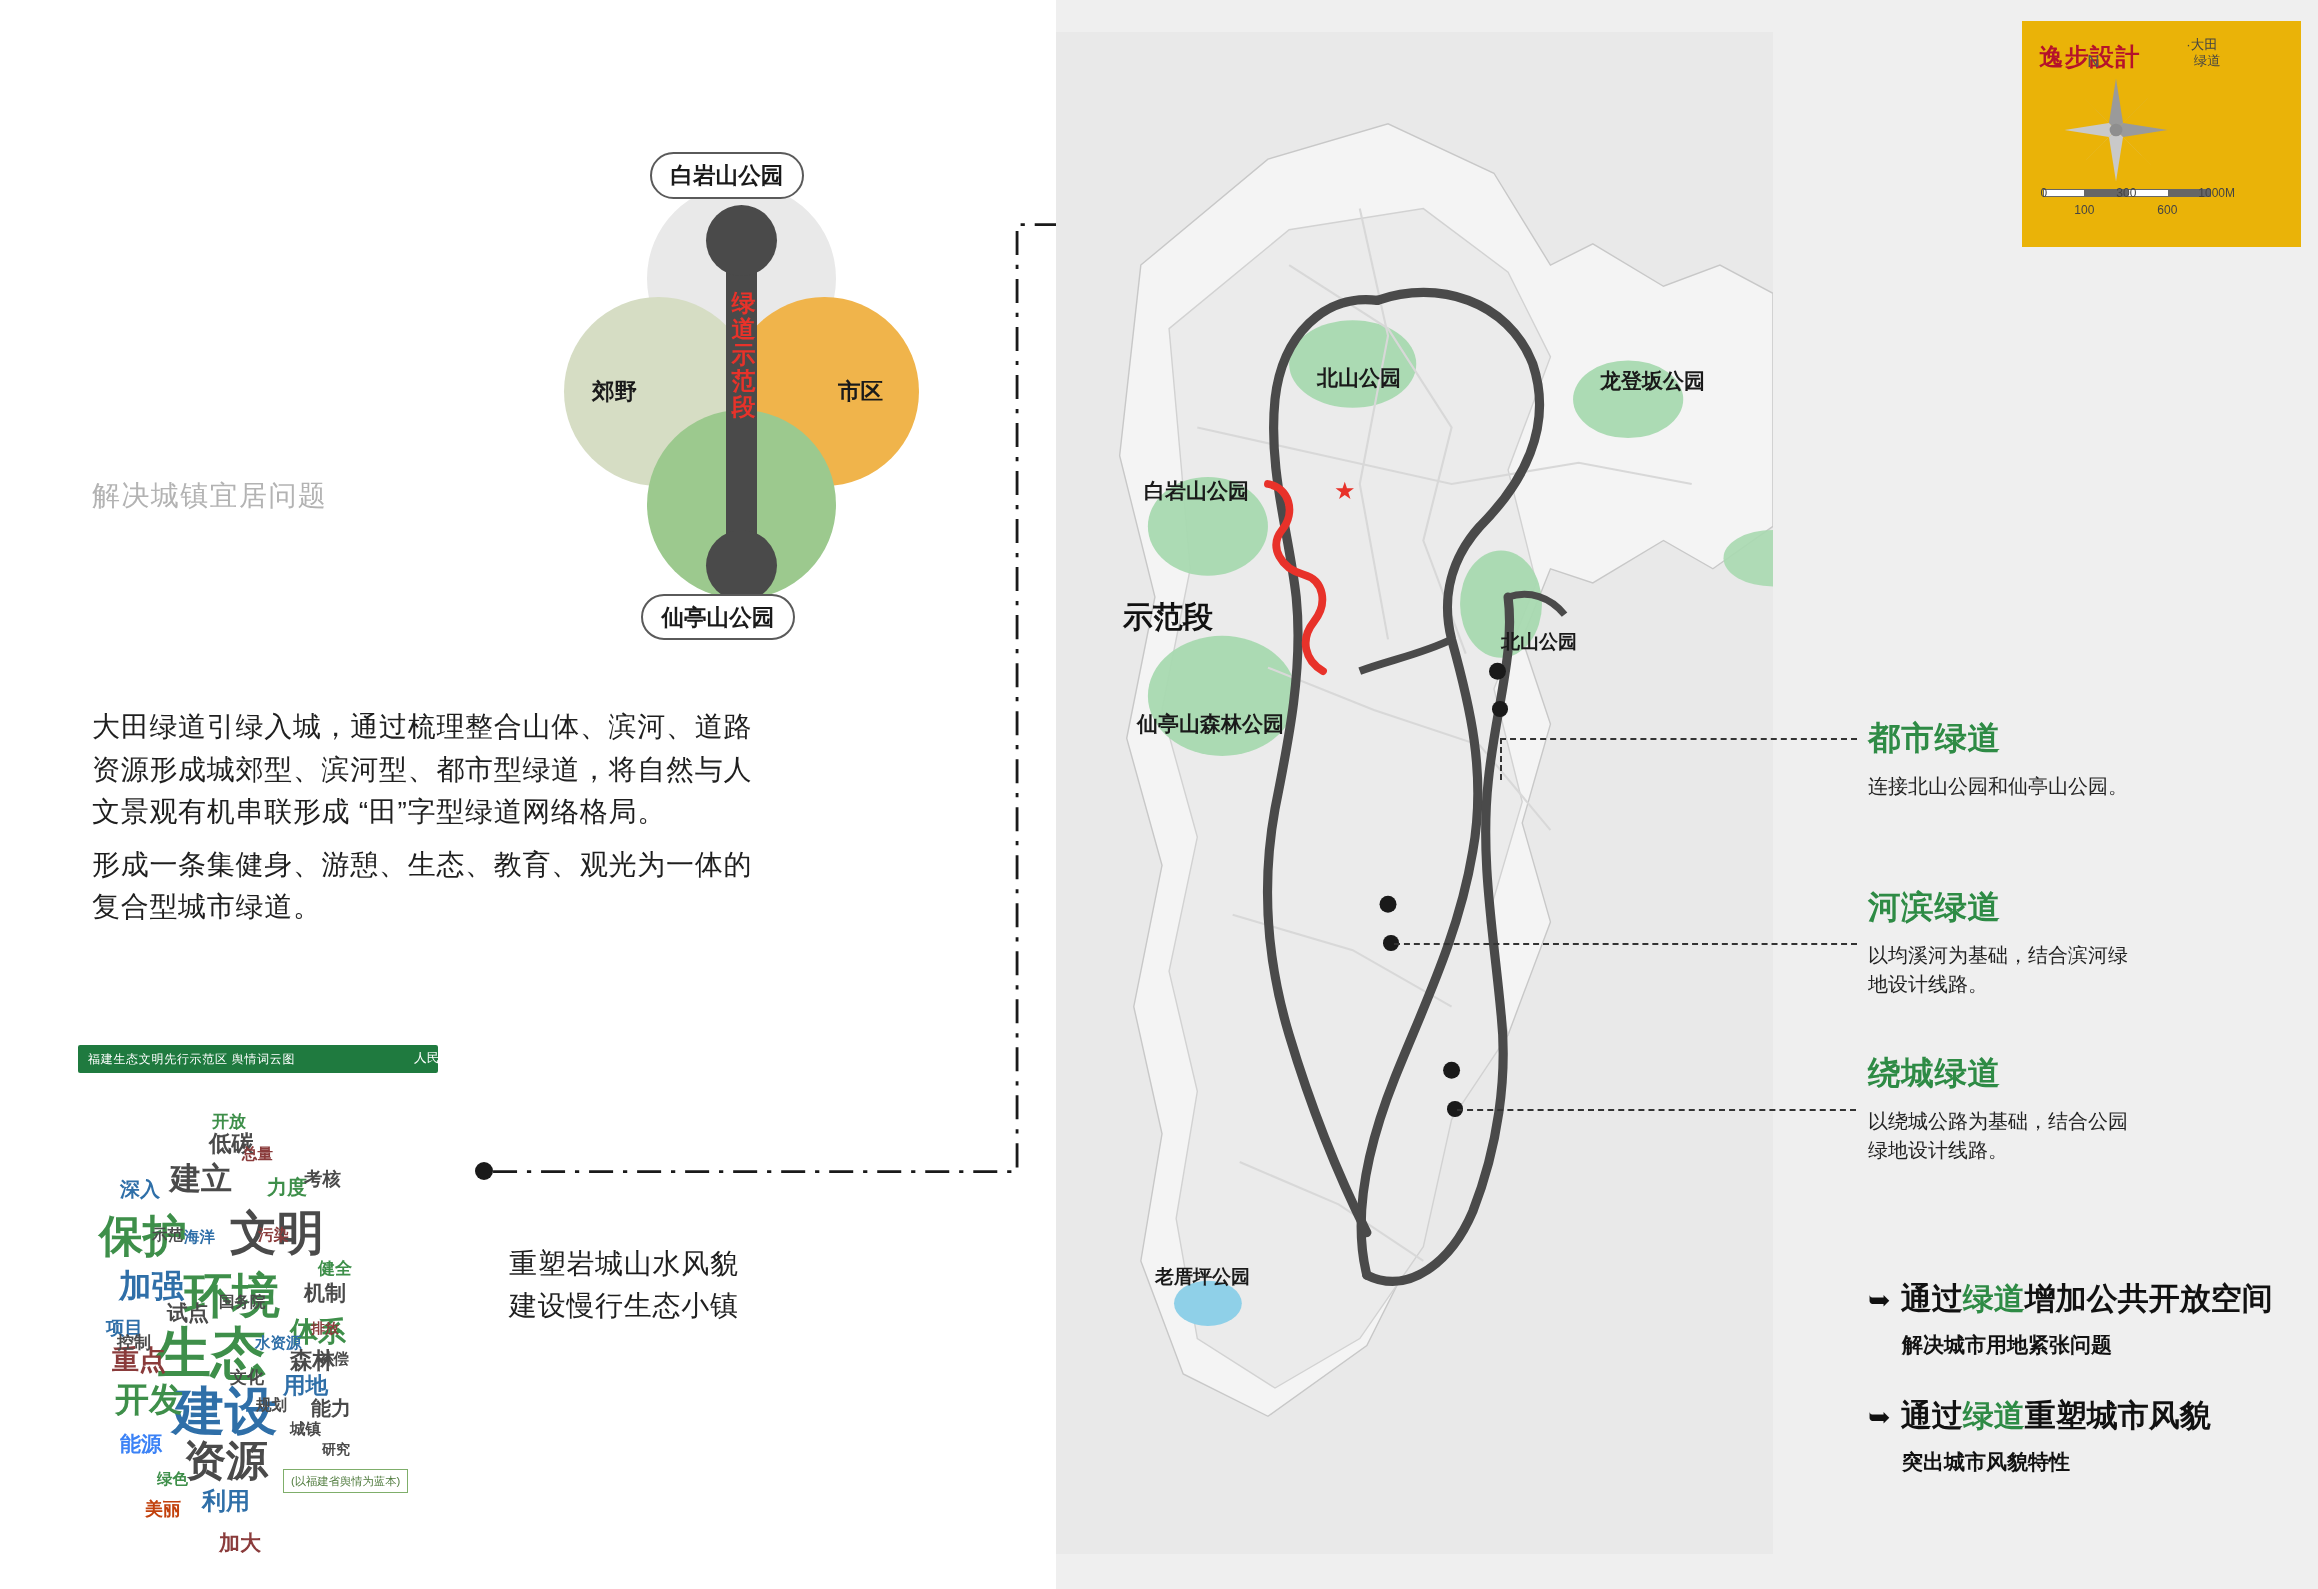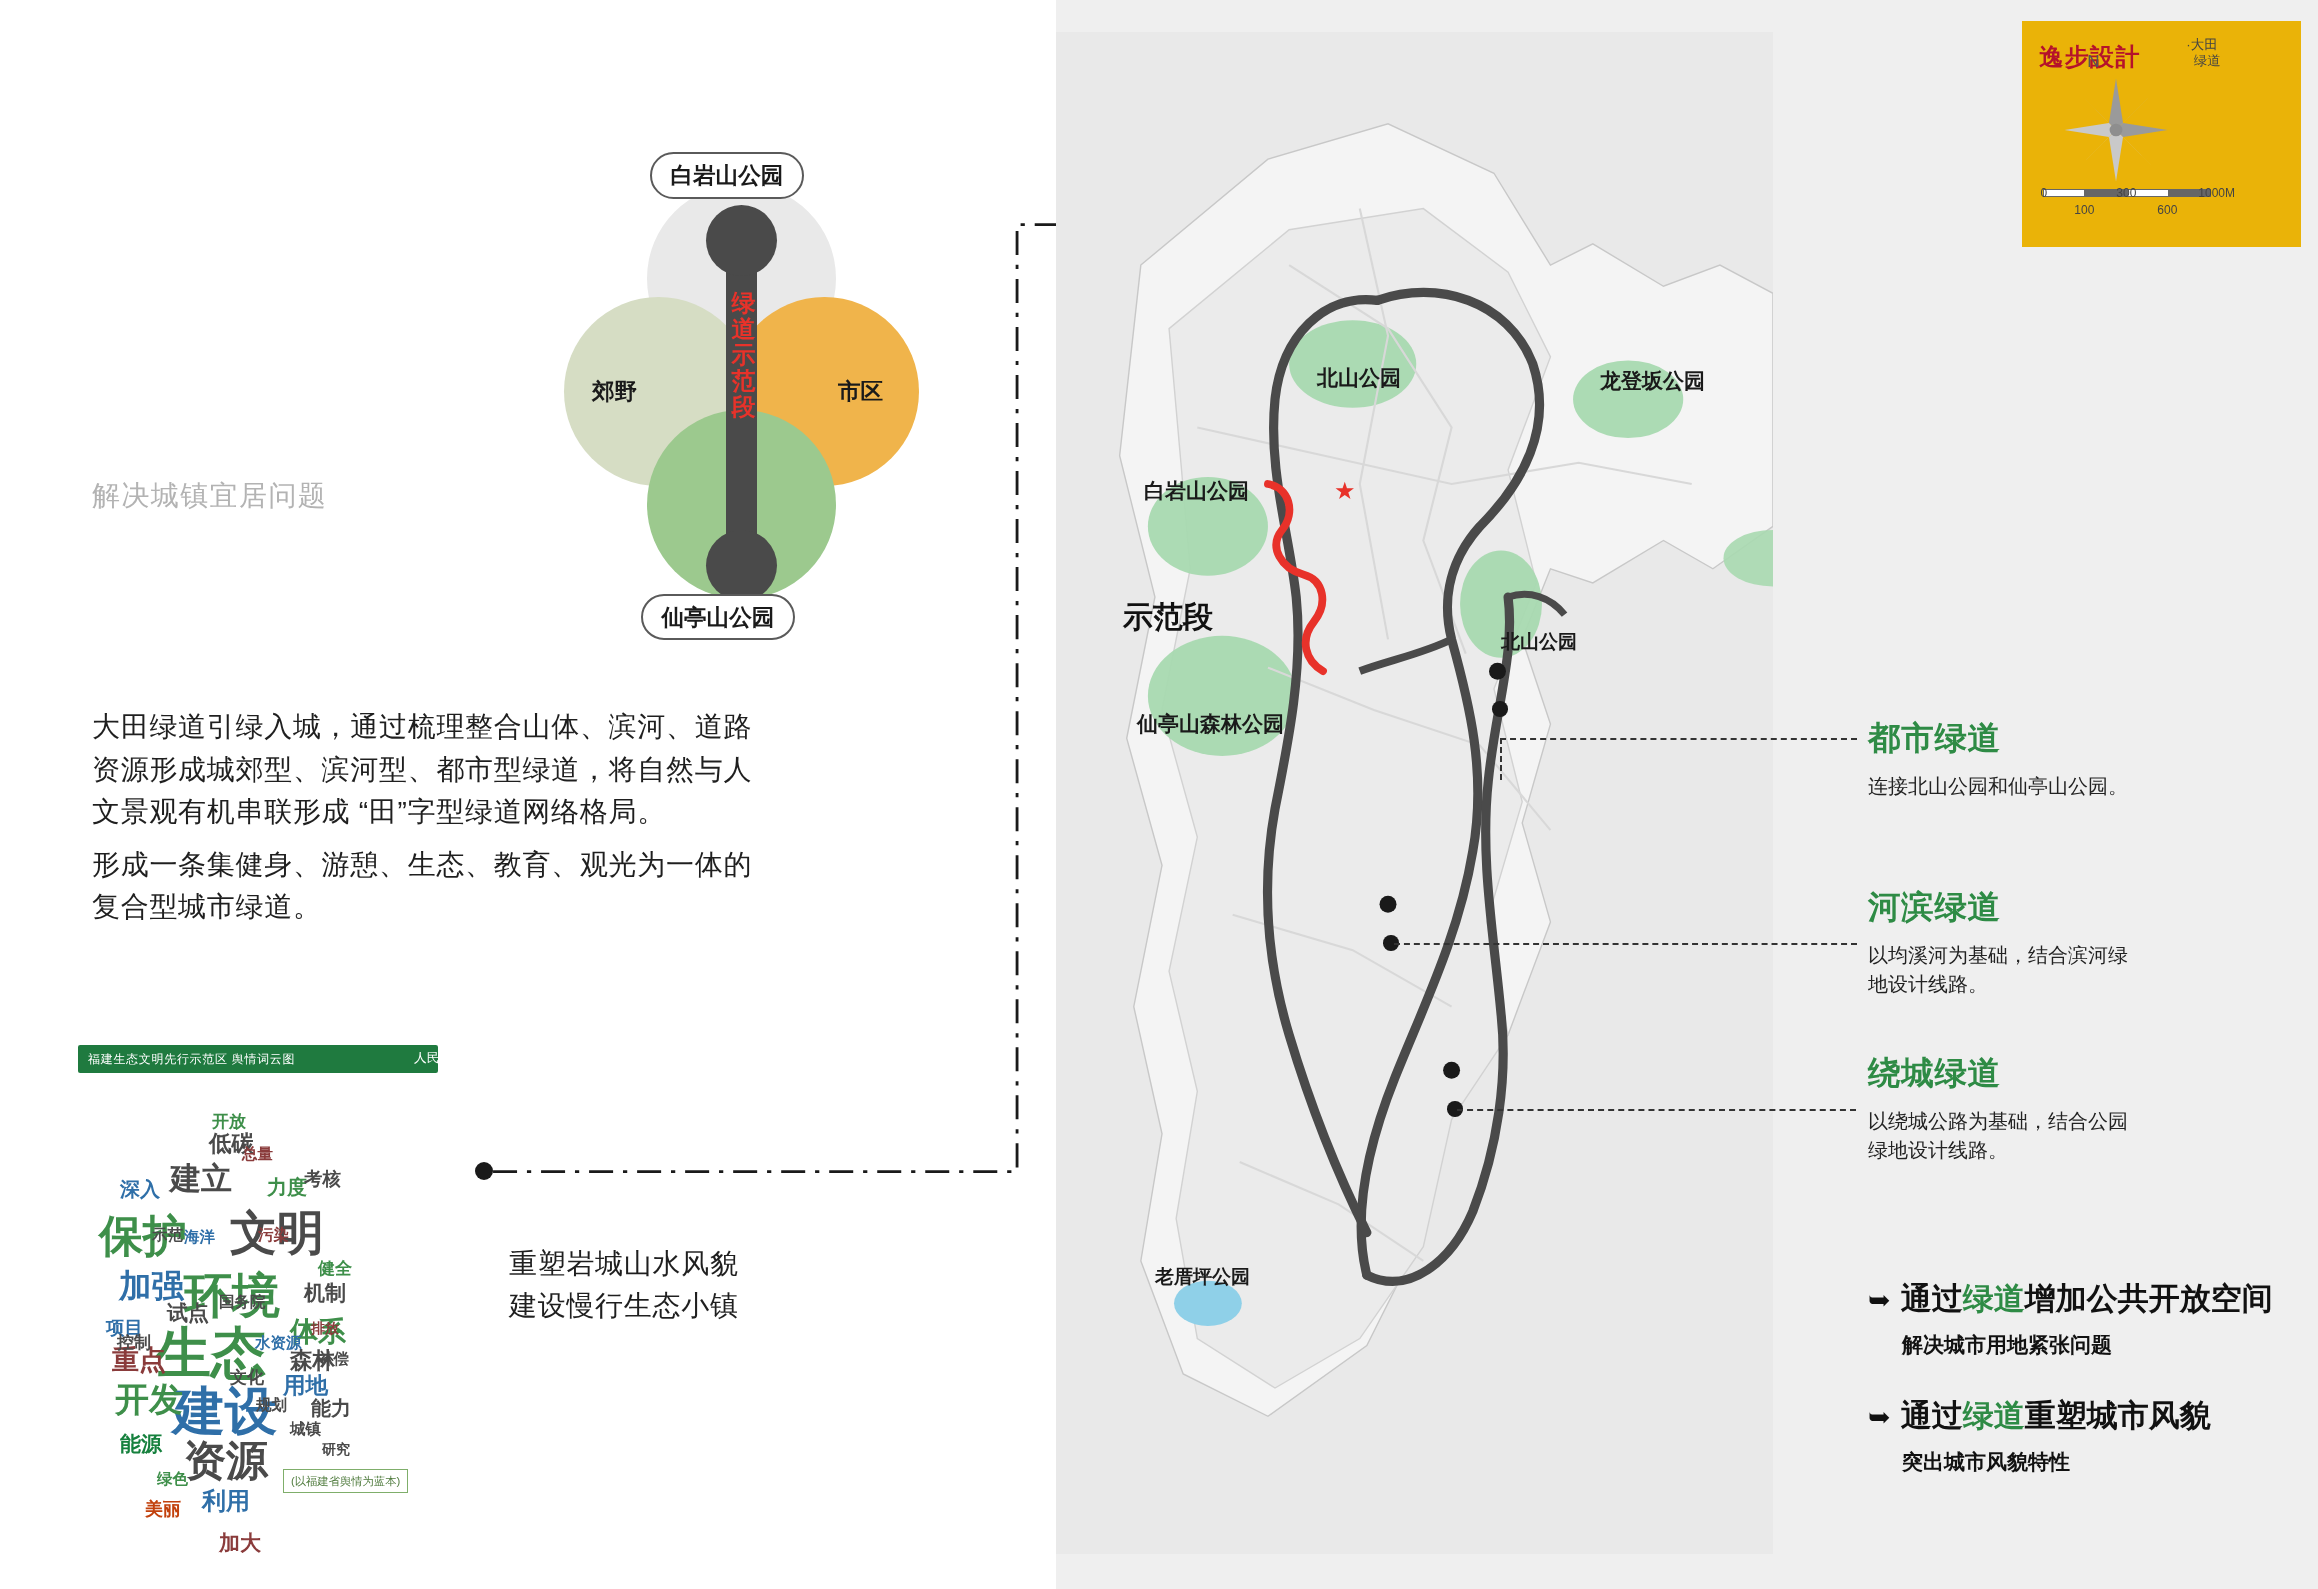--- a/index.html
+++ b/index.html
@@ -125,21 +125,21 @@
         <span class="wc-word" style="left: 106px; top: 388px; font-size: 42px; color: rgb(74, 74, 74);">资源</span>
         <span class="wc-word" style="left: 41px; top: 220px; font-size: 32.5px; color: rgb(47, 111, 168);">加强</span>
         <span class="wc-word" style="left: 37px; top: 332px; font-size: 34px; color: rgb(62, 143, 74);">开发</span>
         <span class="wc-word" style="left: 92px; top: 113px; font-size: 31px; color: rgb(74, 74, 74);">建立</span>
         <span class="wc-word" style="left: 34px; top: 297px; font-size: 27px; color: rgb(138, 59, 59);">重点</span>
         <span class="wc-word" style="left: 212px; top: 268px; font-size: 28px; color: rgb(62, 143, 74);">体系</span>
         <span class="wc-word" style="left: 212px; top: 300px; font-size: 22.6px; color: rgb(74, 74, 74);">森林</span>
         <span class="wc-word" style="left: 205px; top: 325px; font-size: 22.6px; color: rgb(47, 111, 168);">用地</span>
         <span class="wc-word" style="left: 124px; top: 440px; font-size: 24px; color: rgb(47, 111, 168);">利用</span>
         <span class="wc-word" style="left: 141px; top: 459px; font-size: 21px; color: rgb(138, 59, 59); margin-top: 25px;">加大</span>
-        <span class="wc-word" style="left: 42px; top: 385px; font-size: 21px; color: #15803d;">能源</span>
+        <span class="wc-word" style="left: 42px; top: 385px; font-size: 21px; color: #3b82f6;">能源</span>
         <span class="wc-word" style="left: 131px; top: 83px; font-size: 22.6px; color: rgb(74, 74, 74);">低碳</span>
         <span class="wc-word" style="left: 134px; top: 65px; font-size: 17px; color: rgb(62, 143, 74);">开放</span>
         <span class="wc-word" style="left: 42px; top: 131px; font-size: 20px; color: rgb(47, 111, 168);">深入</span>
         <span class="wc-word" style="left: 49px; top: 254px; font-size: 21px; color: rgb(74, 74, 74); margin-left: 40px;">试点</span>
         <span class="wc-word" style="left: 28px; top: 270px; font-size: 18.4px; color: rgb(47, 111, 168);">项目</span>
         <span class="wc-word" style="left: 39px; top: 286px; font-size: 17px; color: rgb(74, 74, 74);">控制</span>
         <span class="wc-word" style="left: 226px; top: 234px; font-size: 21px; color: rgb(74, 74, 74);">机制</span>
         <span class="wc-word" style="left: 233px; top: 350px; font-size: 20px; color: rgb(74, 74, 74);">能力</span>
         <span class="wc-word" style="left: 189px; top: 129px; font-size: 20px; color: rgb(62, 143, 74);">力度</span>
         <span class="wc-word" style="left: 226px; top: 121px; font-size: 18.4px; color: rgb(74, 74, 74);">考核</span>

